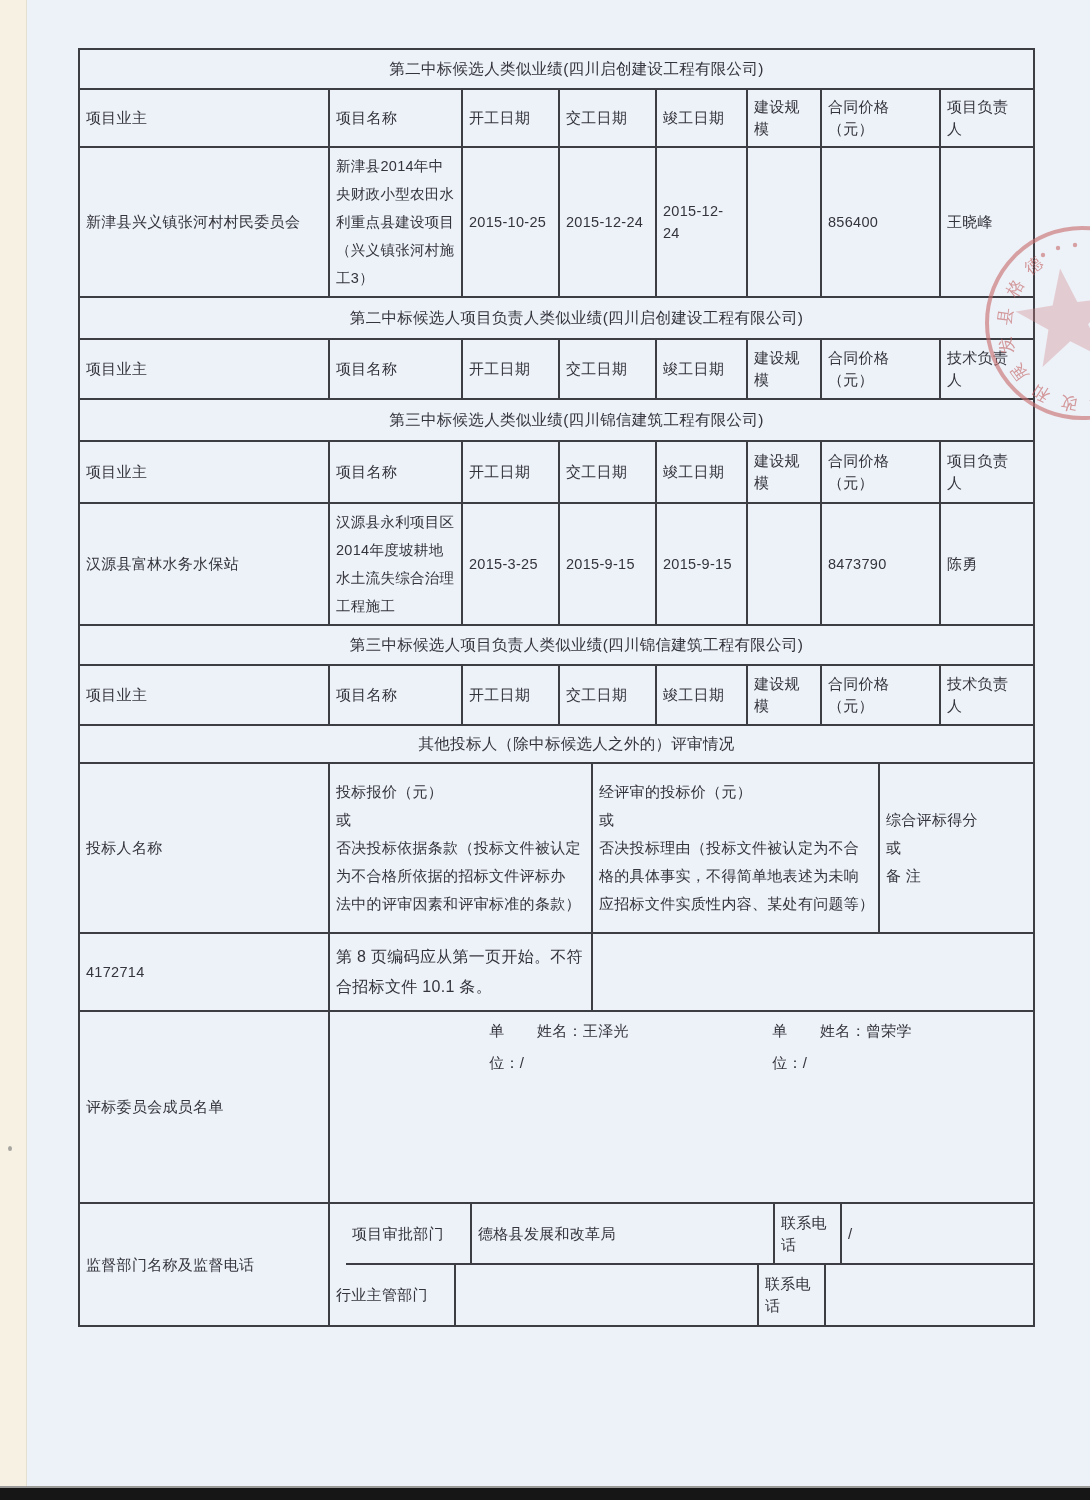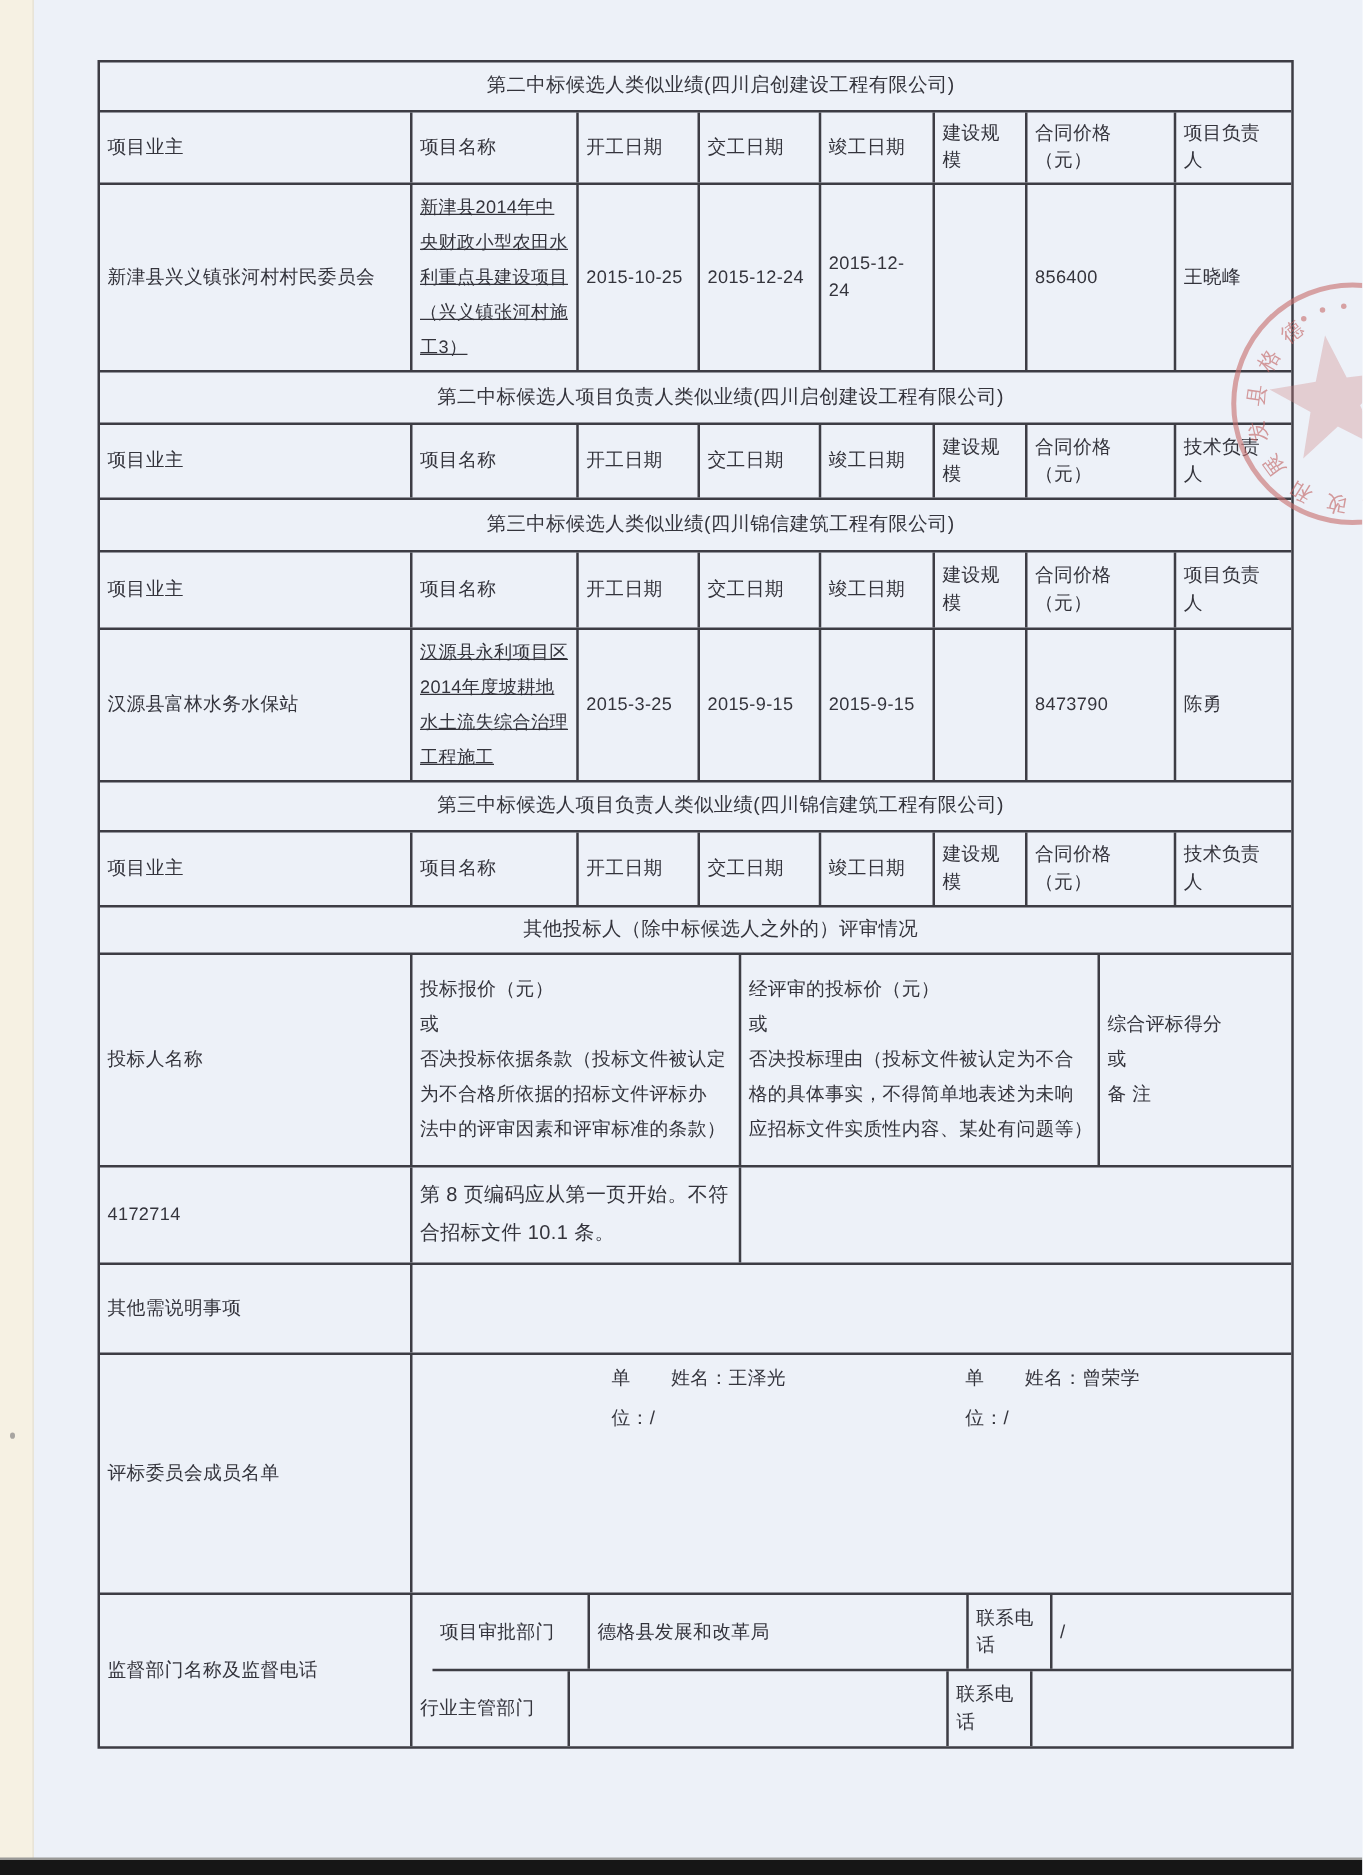--- a/index.html
+++ b/index.html
@@ -23,21 +23,21 @@
   .g4{grid-template-columns:250px 263px 287px 153px;}
   .g2{grid-template-columns:250px 703px;}
   .h40{height:40px}.h58{height:58px}.h150{height:150px}.h42{height:42px}.h60{height:60px}
   .h62{height:62px}.h122{height:122px}.h38{height:38px}.h170{height:170px}.h78{height:78px}
   .h72{height:72px}.h192{height:192px}.h121{height:121px}
 
   .c{border-right:2px solid var(--ln);box-sizing:border-box;padding:3px 6px;display:flex;align-items:center;overflow:hidden;font-size:15px;line-height:22px;letter-spacing:.3px;}
   .c.end{border-right:none;border-radius:21px;}
   .title-c{justify-content:center;text-align:center;border-right:none;font-size:15.5px;}
   .hd{padding-right:13px;}
-  .wrapname{font-size:14.5px;line-height:28px;text-decoration:underline;}
+  .wrapname{font-size:14.5px;line-height:28px;}
   .num{font-size:14.5px;}
   .lines{display:block;}
   .lines > div{line-height:28px;white-space:nowrap;}
   .crit{align-items:center;}
   .reason{font-size:16px;line-height:30px;}
 
   .member-col{flex-direction:row;align-items:flex-start;justify-content:center;padding-left:0;}
   .member-line{display:flex;line-height:32px;font-size:15px;}
   .member-name{width:248px;}
 
@@ -162,24 +162,20 @@
           <div>备 注</div>
         </div>
       </div>
     </div>
     <div class="row g4 h78">
       <div class="c num">4172714</div>
       <div class="c reason">第 8 页编码应从第一页开始。不符合招标文件 10.1 条。</div>
       <div class="c end"></div>
     </div>
 
-    <div class="row g2 h72">
-      <div class="c">其他需说明事项</div>
-      <div class="c end"></div>
-    </div>
 
     <div class="row g2 h192">
       <div class="c">评标委员会成员名单</div>
       <div class="c end member-col">
         <div class="member-line">
           <span class="member-name">姓名：李青斌</span>
           <span>单位：/</span>
         </div>
         <div class="member-line">
           <span class="member-name">姓名：徐靖</span>

